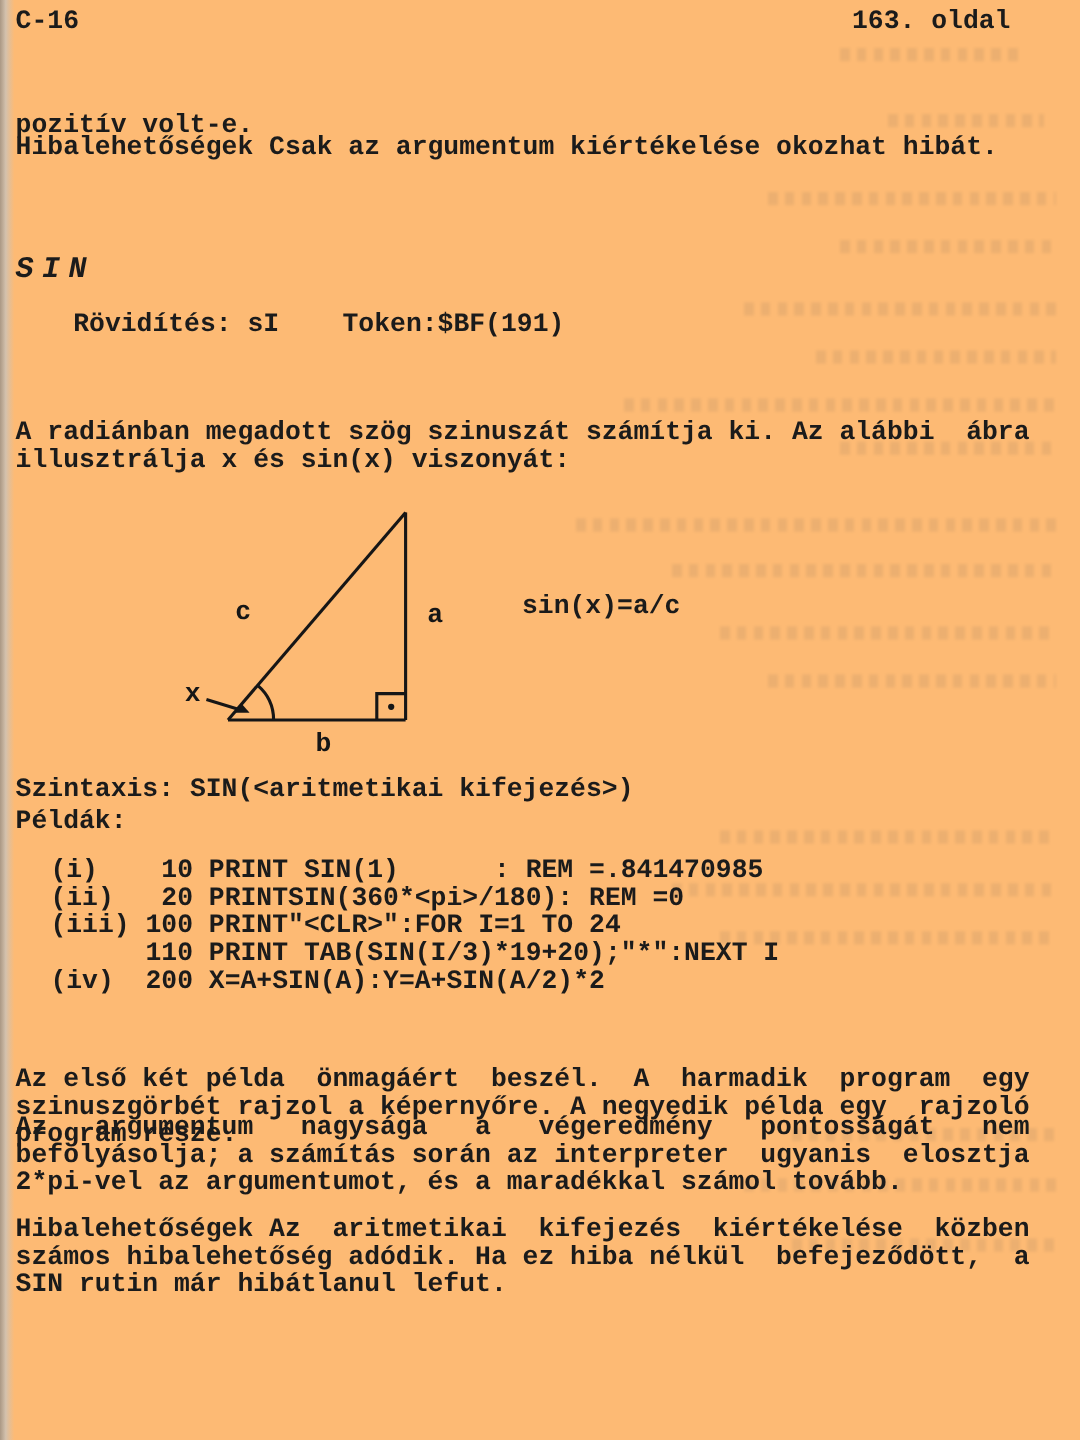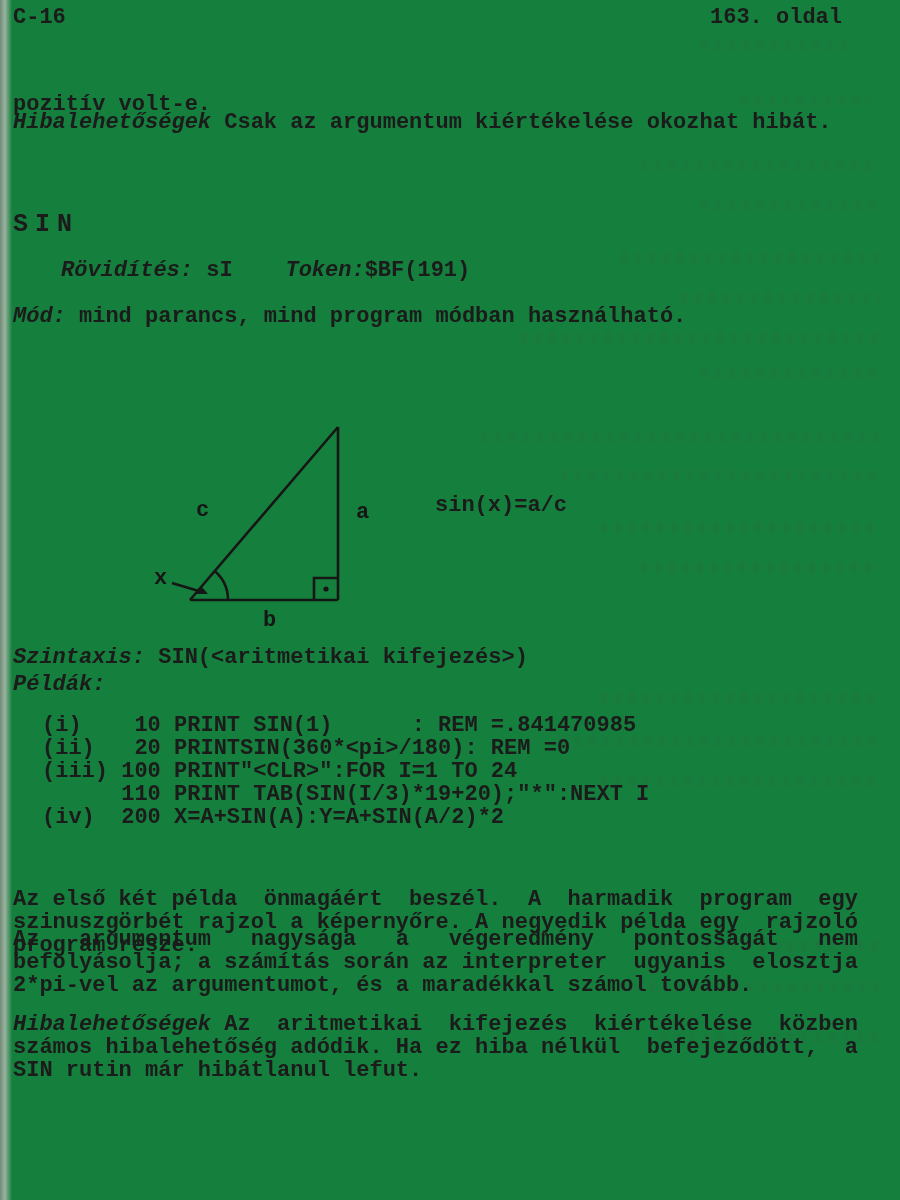--- a/index.html
+++ b/index.html
@@ -1,33 +1,33 @@
 <!DOCTYPE html>
 <html><head>
 <meta charset="utf-8">
 <style>
   html,body{margin:0;padding:0;background:#e8e6e2;}
   .page{
     position:relative;width:900px;height:1200px;
-    background:#15803d;overflow:hidden;
+    background:#fdba74;overflow:hidden;
     font-family:"Liberation Mono",monospace;color:#1b1b1b;
   }
   .edge{
     position:absolute;left:0;top:0;width:12px;height:1200px;
     background:linear-gradient(90deg,#8f8d89 0%,#c6c4c0 40%,rgba(247,246,242,0) 100%);
     opacity:.75;
   }
   .t{
     position:absolute;left:13px;
     font:700 22px/23px "Liberation Mono",monospace;
     white-space:pre;color:#1b1b1b;
   }
-  .it{font-style:italic;}
+  .it{}
   .hdr-r{left:710px;}
-  .cmd{font-size:25px;letter-spacing:7px;}
+  .cmd{font-size:25px;letter-spacing:7px;font-style:italic;}
   .tok{margin-left:4ch;}
   .smudge{
     position:absolute;height:11px;opacity:.09;filter:blur(1.3px);
     background:repeating-linear-gradient(90deg,#4a4a4a 0 8px,transparent 8px 14px);
   }
   .diagram-svg{position:absolute;left:150px;top:410px;}
   .dline{stroke:#161616;stroke-width:2.6;fill:none;}
   .dlabel{font:700 22px "Liberation Mono",monospace;fill:#161616;}
 </style>
 </head>
@@ -59,22 +59,23 @@
   <div class="t" style="top:6px;">C-16</div>
   <div class="t hdr-r" style="top:6px;">163. oldal</div>
 
   <div class="t" style="top:93px;">pozitív volt-e.</div>
   <div class="t" style="top:111px;"><span class="it">Hibalehetőségek</span><span> Csak az argumentum kiértékelése okozhat hibát.</span></div>
 
   <div class="t cmd" style="top:213px;">SIN</div>
 
   <div class="t" style="top:259px;margin-left:48px;"><span class="it">Rövidítés:</span><span> sI</span><span class="it tok">Token:</span><span>$BF(191)</span></div>
 
-  <div class="t" style="top:305px;"><span class="it">Mód:</span><span> mind parancs, mind program módban használható.</span></div>
 
+  <div class="t" style="top:349px;">A radiánban megadott szög szinuszát számítja ki. Az alábbi  ábra
+illusztrálja x és sin(x) viszonyát:</div>
 
   <svg class="diagram-svg" width="460" height="230" viewBox="0 0 460 230">
     <line class="dline" x1="40" y1="190" x2="188" y2="17"></line>
     <line class="dline" x1="188" y1="17" x2="188" y2="190"></line>
     <line class="dline" x1="40" y1="190" x2="188" y2="190"></line>
     <path class="dline" d="M164,190 L164,168 L188,168"></path>
     <circle cx="176" cy="179" r="2.6" fill="#161616"></circle>
     <path class="dline" d="M 78 190 A 38 38 0 0 0 64.7 161.1"></path>
     <line class="dline" x1="22" y1="173" x2="52" y2="182"></line>
     <polygon points="58,184 46,184 51,176" fill="#161616"></polygon>

